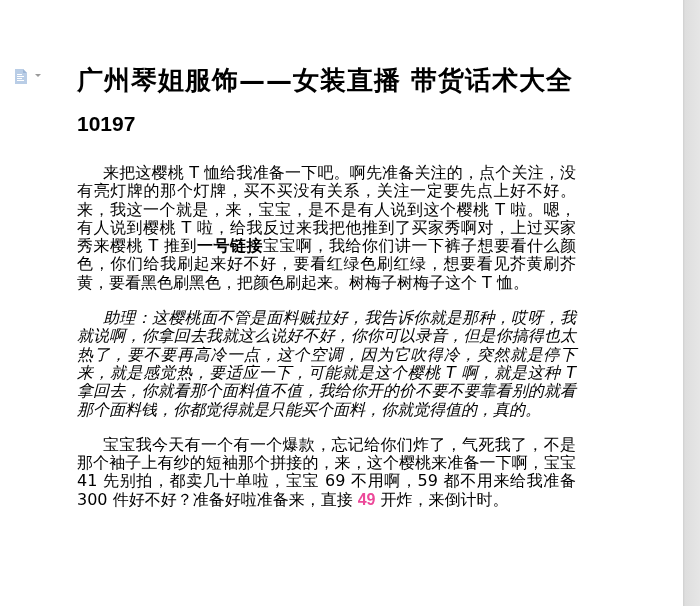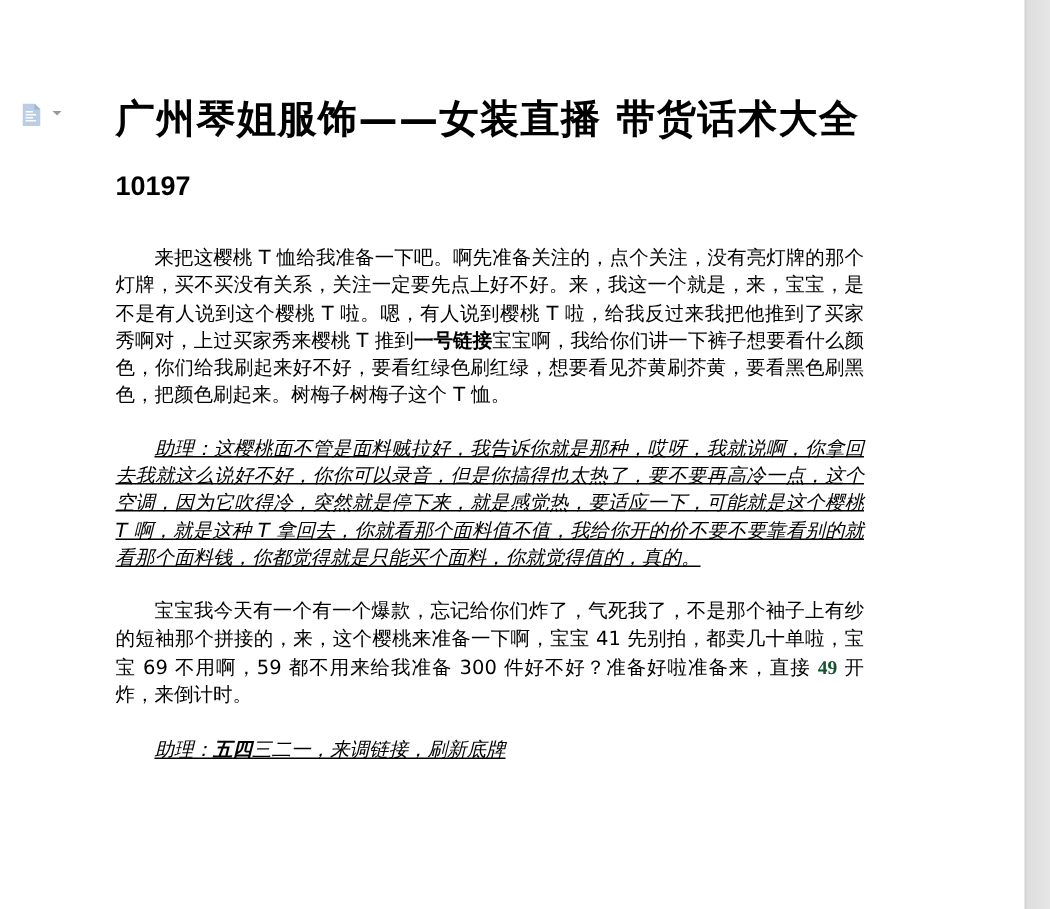--- a/index.html
+++ b/index.html
@@ -23,34 +23,34 @@
     position:absolute; left:35px; top:32px; width:0; height:0;
     border-left:3px solid transparent; border-right:3px solid transparent;
     border-top:3px solid #9a9a9a;
   }
   .title {
     position:absolute; left:77px; top:20px; font-size:26px; font-weight:bold;
     font-family:"DejaVu Serif", "Liberation Serif", serif; letter-spacing:1px;
     white-space:nowrap; line-height:36px;
   }
   .subtitle {
-    position:absolute; left:77px; top:68px; font-size:18px; font-weight:bold;
+    position:absolute; left:77px; top:68px; font-size:21px; font-weight:bold;
     font-family:"Liberation Sans", sans-serif; line-height:28px;
   }
   .body {
     position:absolute; left:77px; top:122px; width:499px;
-    font-size:13px; line-height:18.3px; text-align:justify;
+    font-size:16px; line-height:18.3px; text-align:justify;
   }
   .p { margin:0; text-indent:26px; }
-  .p.italic { font-style:italic;text-decoration:underline; }
+  .p.italic { font-style:italic; }
   .gap1 { height:17px; }
   .gap2 { height:17px; }
   .gap3 { height:19px; }
   .b { font-weight:bold; }
-  .num { font-family:Liberation Serif, serif; color:#14532d; }
+  .num { font-family:Liberation Sans, sans-serif; color:#ec4899; }
 </style>
 </head>
 <body>
 
 <div class="page">
   <svg class="doc-icon" viewBox="0 0 12 15">
     <path d="M0 0 H8 L12 4 V15 H0 Z" fill="#b9cde6"></path>
     <path d="M8 0 V4 H12" fill="#9db6d6"></path>
     <rect x="2" y="5" width="5" height="1" fill="#fff"></rect>
     <rect x="2" y="7" width="7" height="1" fill="#fff"></rect>
@@ -62,16 +62,15 @@
   <div class="title">广州琴姐服饰——女装直播 带货话术大全</div>
   <div class="subtitle">10197</div>
 
   <div class="body">
     <p class="p"><span>来把这樱桃 T 恤给我准备一下吧。啊先准备关注的，点个关注，没有亮灯牌的那个灯牌，买不买没有关系，关注一定要先点上好不好。来，我这一个就是，来，宝宝，是不是有人说到这个樱桃 T 啦。嗯，有人说到樱桃 T 啦，给我反过来我把他推到了买家秀啊对，上过买家秀来樱桃 T 推到</span><span class="b">一号链接</span><span>宝宝啊，我给你们讲一下裤子想要看什么颜色，你们给我刷起来好不好，要看红绿色刷红绿，想要看见芥黄刷芥黄，要看黑色刷黑色，把颜色刷起来。树梅子树梅子这个 T 恤。</span></p>
     <div class="gap1"></div>
     <p class="p italic"><span>助理：这樱桃面不管是面料贼拉好，我告诉你就是那种，哎呀，我就说啊，你拿回去我就这么说好不好，你你可以录音，但是你搞得也太热了，要不要再高冷一点，这个空调，因为它吹得冷，突然就是停下来，就是感觉热，要适应一下，可能就是这个樱桃 T 啊，就是这种 T 拿回去，你就看那个面料值不值，我给你开的价不要不要靠看别的就看那个面料钱，你都觉得就是只能买个面料，你就觉得值的，真的。</span></p>
     <div class="gap2"></div>
     <p class="p"><span>宝宝我今天有一个有一个爆款，忘记给你们炸了，气死我了，不是那个袖子上有纱的短袖那个拼接的，来，这个樱桃来准备一下啊，宝宝 41 先别拍，都卖几十单啦，宝宝 69 不用啊，59 都不用来给我准备 300 件好不好？准备好啦准备来，直接 </span><span class="b num">49</span><span> 开炸，来倒计时。</span></p>
     <div class="gap3"></div>
-    <p class="p italic"><span>助理：</span><span class="b">五四</span><span>三二一，来调链接，刷新底牌</span></p>
   </div>
 </div>
 <div class="side-strip"></div>
 
 </body></html>

